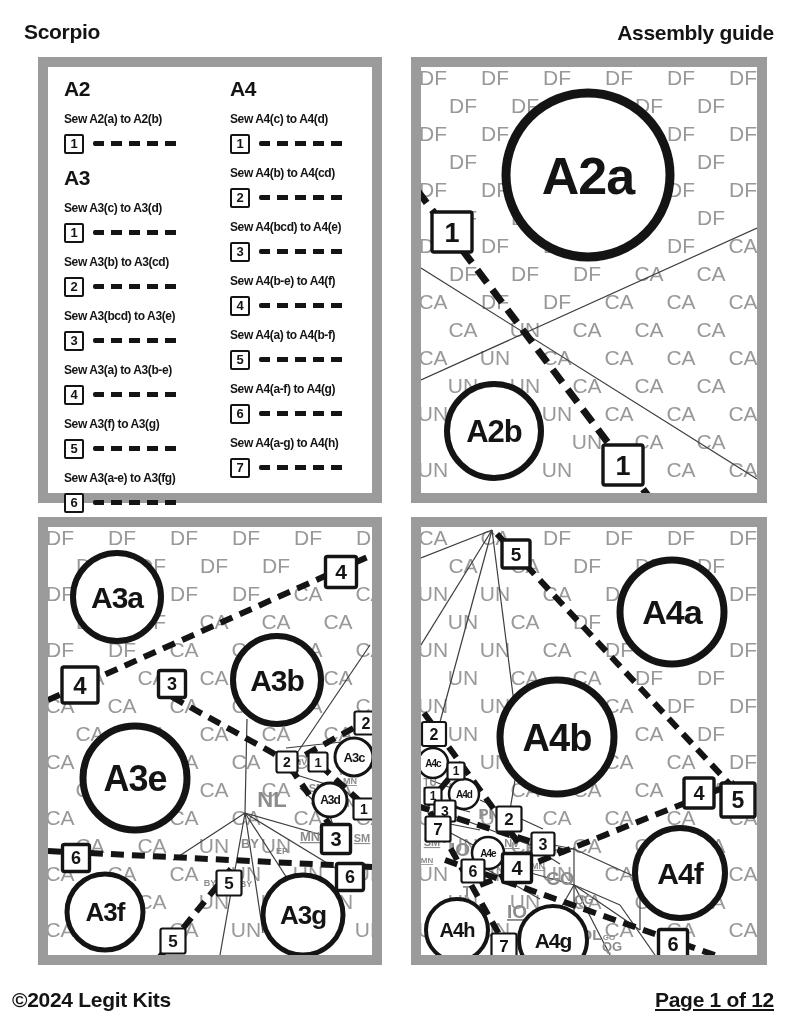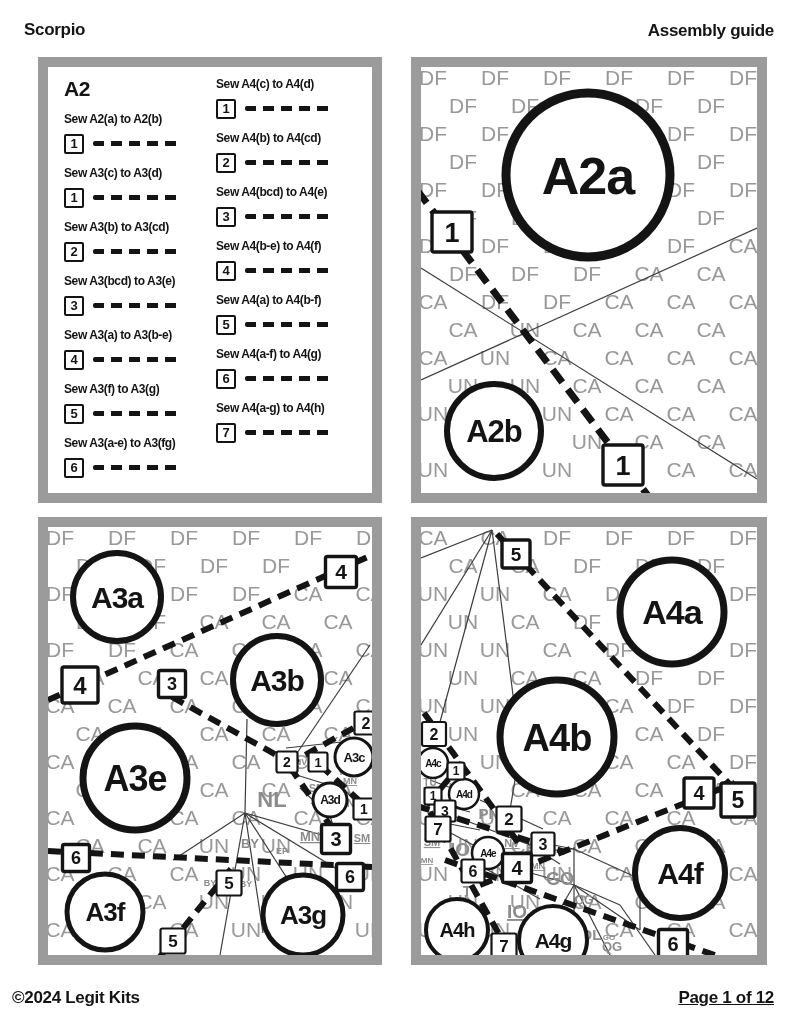--- a/index.html
+++ b/index.html
@@ -1,34 +1,34 @@
 <!DOCTYPE html>
 <html><head>
 <meta charset="utf-8">
 <style>
   html,body{margin:0;padding:0;}
   body{
     width:800px;height:1031px;position:relative;background:#ffffff;
     font-family:"Liberation Sans","DejaVu Sans",sans-serif;color:#141414;
     overflow:hidden;
   }
-  .hdr-text{position:absolute;font-size:17px;font-weight:800;letter-spacing:-0.3px;}
+  .hdr-text{position:absolute;font-size:21px;font-weight:800;letter-spacing:-0.3px;}
   #page-title{left:24px;top:20px;}
   #page-subtitle{right:26px;top:21px;}
   #footer-left{left:12px;top:988px;}
   #footer-right{right:26px;top:988px;text-decoration:underline;}
   .panel{
     position:absolute;background:#ffffff;border:10px solid #9b9b9b;box-sizing:border-box;
   }
   #panel-instructions{left:38px;top:57px;width:344px;height:446px;padding:10px 0 0 16px;}
   #panel-a2{left:411px;top:57px;width:356px;height:446px;}
   #panel-a3{left:38px;top:517px;width:344px;height:448px;}
   #panel-a4{left:411px;top:517px;width:356px;height:448px;}
   .panel svg{display:block;}
-  .instr-cols{display:flex;}
+  .instr-cols{display:flex;gap:14px;}
   .instr-col{width:152px;flex:0 0 152px;}
   .sec-head{font-size:21px;font-weight:800;margin:8px 0 11px;letter-spacing:-0.3px;}
   .sec-head.first{margin-top:0;}
   .step-text{font-size:12px;font-weight:700;margin:0 0 7px;letter-spacing:-0.4px;white-space:nowrap;}
   .step-row{display:flex;align-items:center;margin:0 0 12px;height:21px;}
   .step-box{
     width:20px;height:20px;border:2.2px solid #141414;border-radius:2px;box-sizing:border-box;
     font-size:13px;font-weight:800;display:flex;align-items:center;justify-content:center;background:#fff;
   }
   .step-dash{
@@ -44,20 +44,21 @@
 
 <section class="panel" id="panel-instructions">
   <div class="instr-cols" id="instr-body">
       <div class="instr-col">
         <div class="sec-head first">A2</div>
         <div class="step-text">Sew A2(a) to A2(b)</div>
         <div class="step-row">
           <div class="step-box">1</div>
           <div class="step-dash"></div>
         </div>
+        <div class="sec-head">A3</div>
         <div class="step-text">Sew A3(c) to A3(d)</div>
         <div class="step-row">
           <div class="step-box">1</div>
           <div class="step-dash"></div>
         </div>
         <div class="step-text">Sew A3(b) to A3(cd)</div>
         <div class="step-row">
           <div class="step-box">2</div>
           <div class="step-dash"></div>
         </div>
@@ -76,20 +77,21 @@
           <div class="step-box">5</div>
           <div class="step-dash"></div>
         </div>
         <div class="step-text">Sew A3(a-e) to A3(fg)</div>
         <div class="step-row">
           <div class="step-box">6</div>
           <div class="step-dash"></div>
         </div>
       </div>
       <div class="instr-col">
+        <div class="sec-head first">A4</div>
         <div class="step-text">Sew A4(c) to A4(d)</div>
         <div class="step-row">
           <div class="step-box">1</div>
           <div class="step-dash"></div>
         </div>
         <div class="step-text">Sew A4(b) to A4(cd)</div>
         <div class="step-row">
           <div class="step-box">2</div>
           <div class="step-dash"></div>
         </div>

